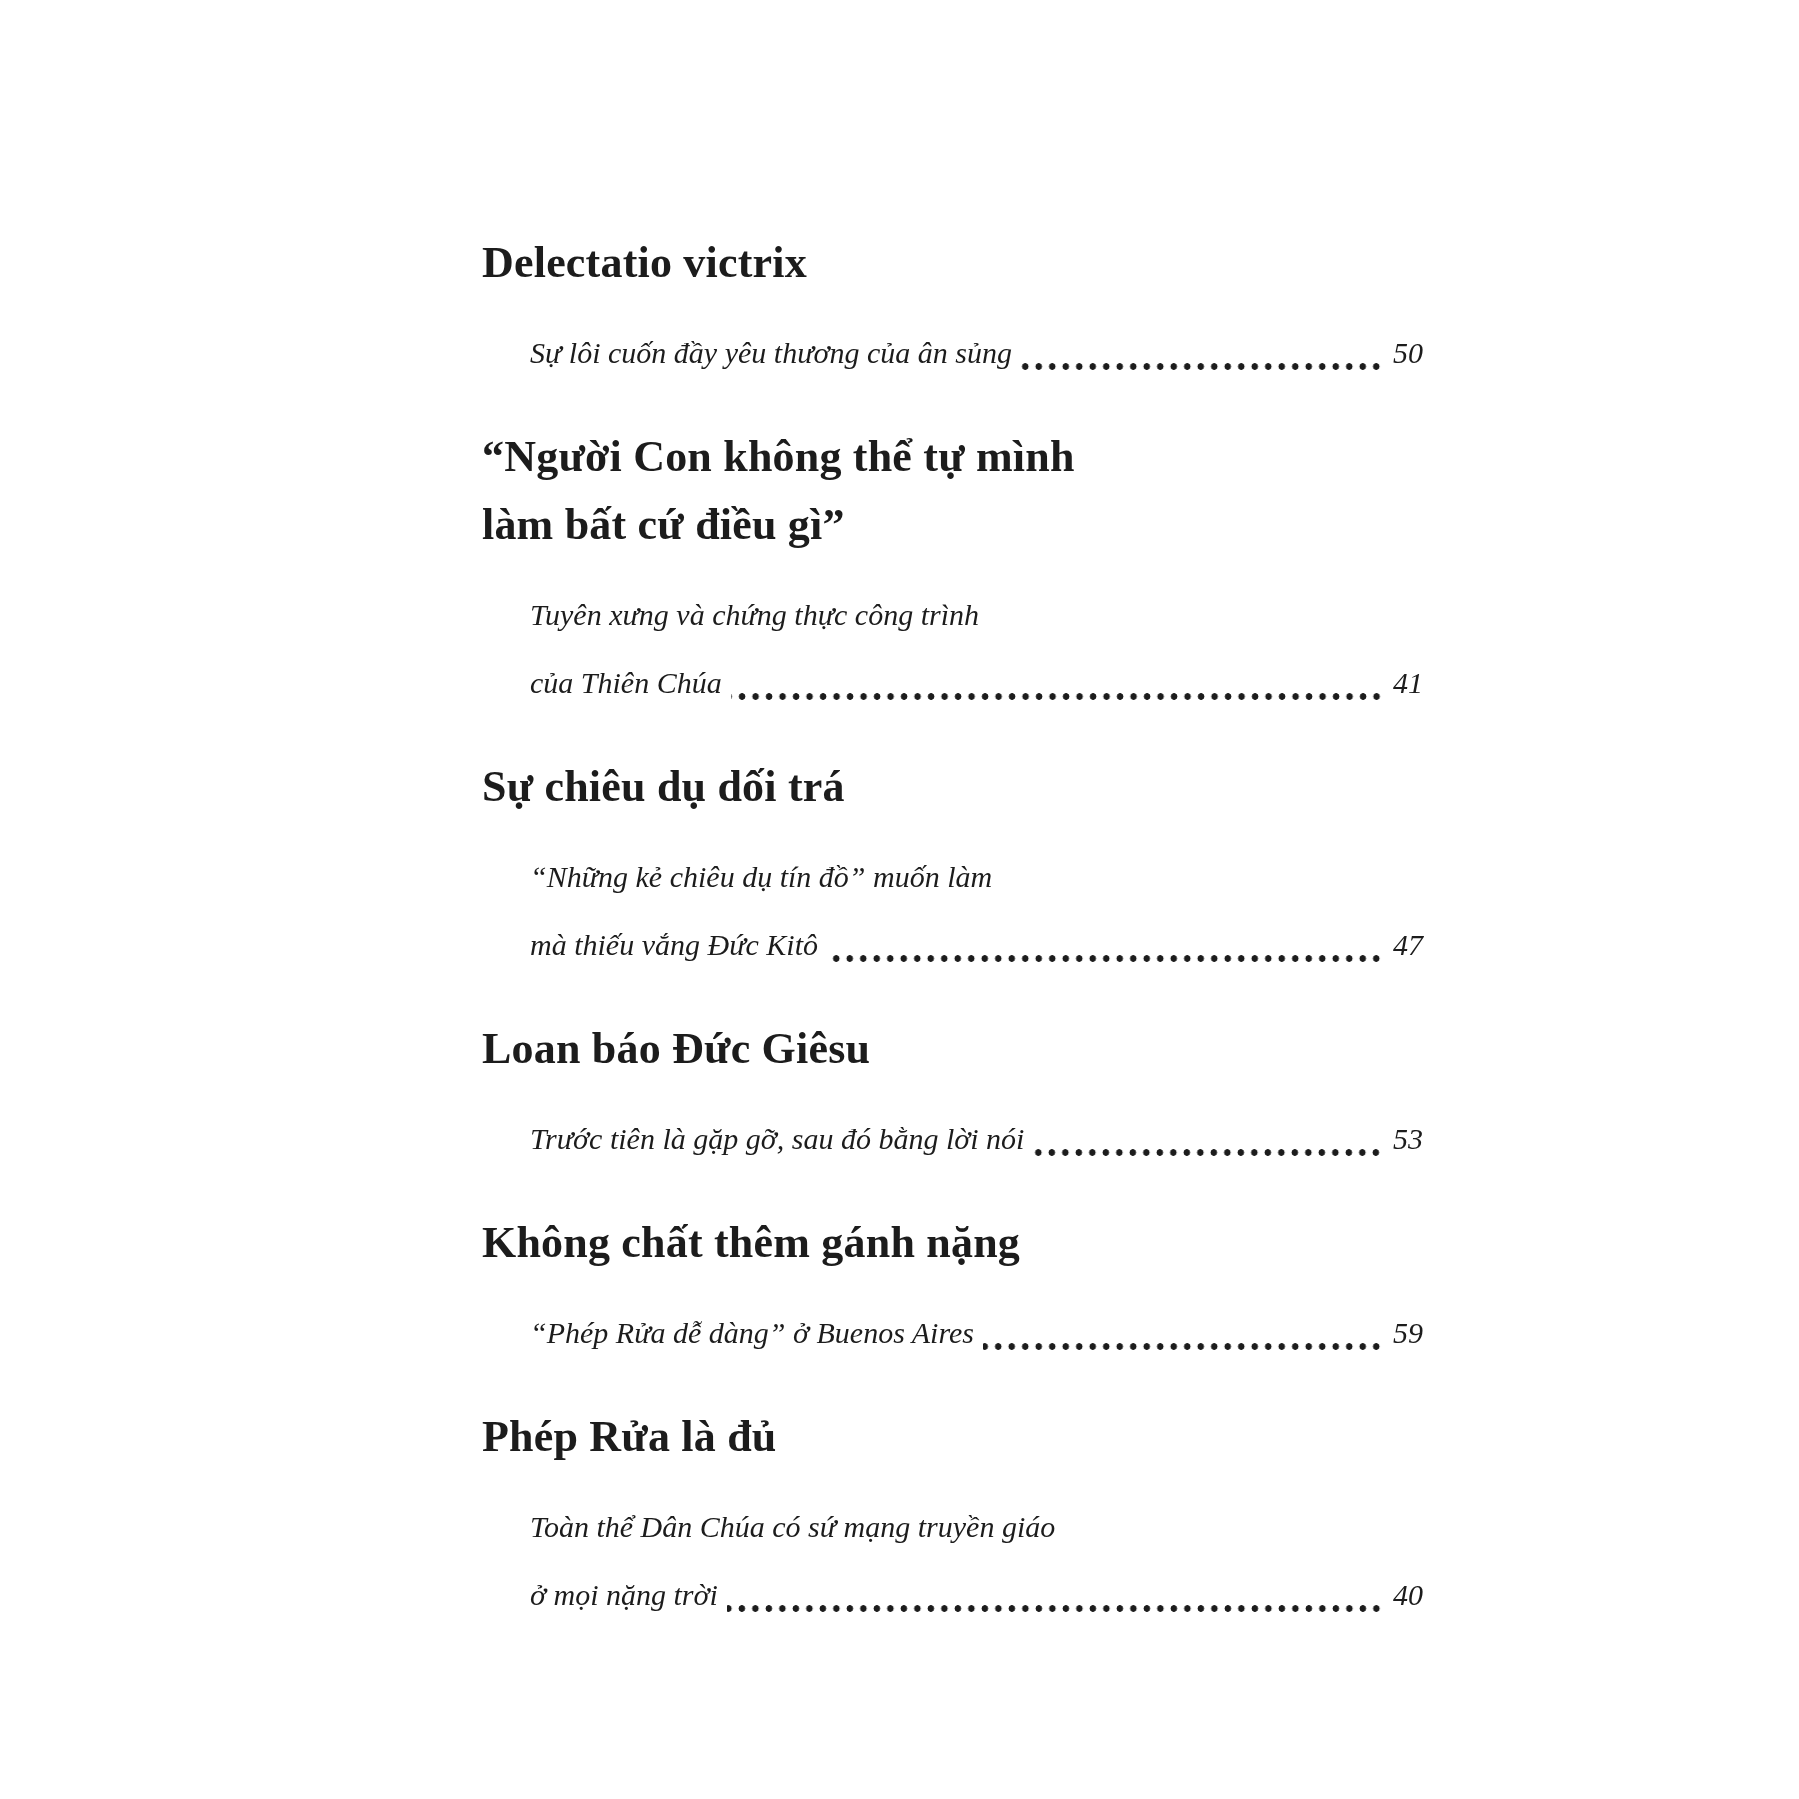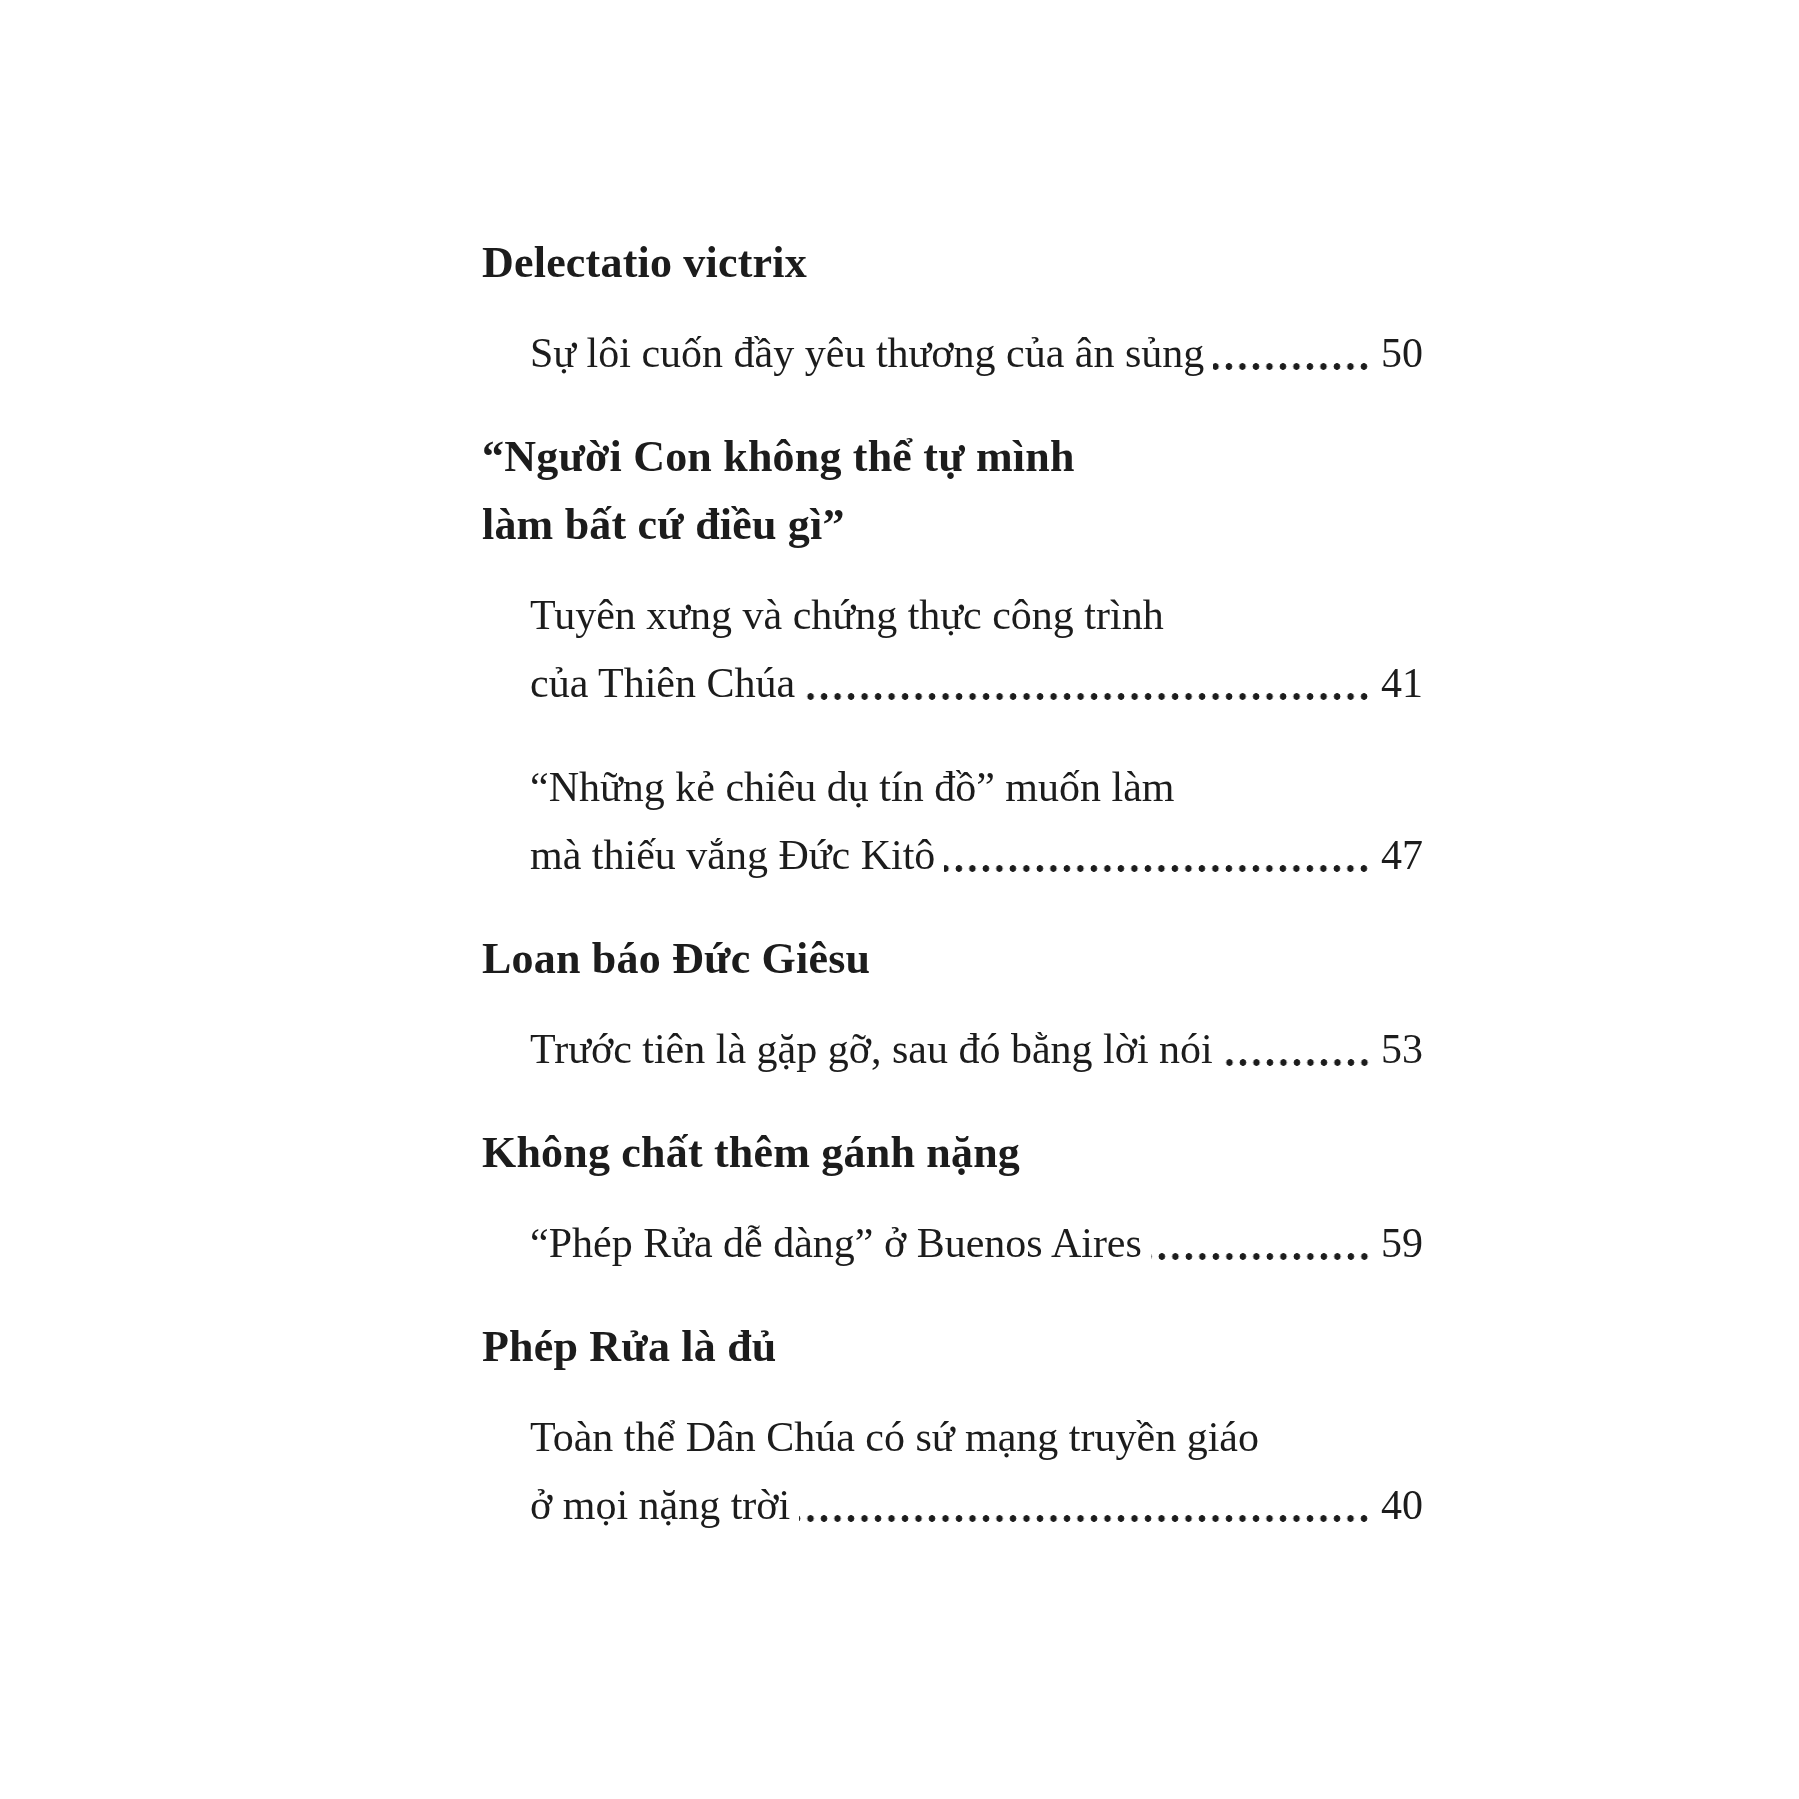--- a/index.html
+++ b/index.html
@@ -28,23 +28,24 @@
     margin: 0;
     font-size: 44px;
     font-weight: 700;
     line-height: 68px;
     letter-spacing: 0.2px;
   }
   .title .tline { display: block; }
   .subtitle {
     margin-top: 22px;
     padding-left: 48px;
-    font-size: 42px;
+    font-size: 30px;
     font-weight: 400;
     line-height: 68px;
+    font-style: italic;
   }
   .sline { display: block; }
   .sline.flex { display: flex; align-items: stretch; }
   .stext { white-space: nowrap; }
   .leader {
     flex: 1;
     min-width: 40px;
     margin: 0 10px 0 9px;
     background-image: radial-gradient(circle, #1c1c1c 3px, rgba(0,0,0,0) 3.6px);
     background-size: 13.5px 9px;
@@ -77,20 +78,23 @@
       <div class="subtitle">
         <div class="sline">Tuyên xưng và chứng thực công trình</div>
         <div class="sline flex">
           <span class="stext">của Thiên Chúa</span>
           <span class="leader"></span>
           <span class="pagenum">41</span>
         </div>
       </div>
     </section>
     <section class="entry">
+      <h2 class="title">
+        <span class="tline">Sự chiêu dụ dối trá</span>
+      </h2>
       <div class="subtitle">
         <div class="sline">“Những kẻ chiêu dụ tín đồ” muốn làm</div>
         <div class="sline flex">
           <span class="stext">mà thiếu vắng Đức Kitô</span>
           <span class="leader"></span>
           <span class="pagenum">47</span>
         </div>
       </div>
     </section>
     <section class="entry">

